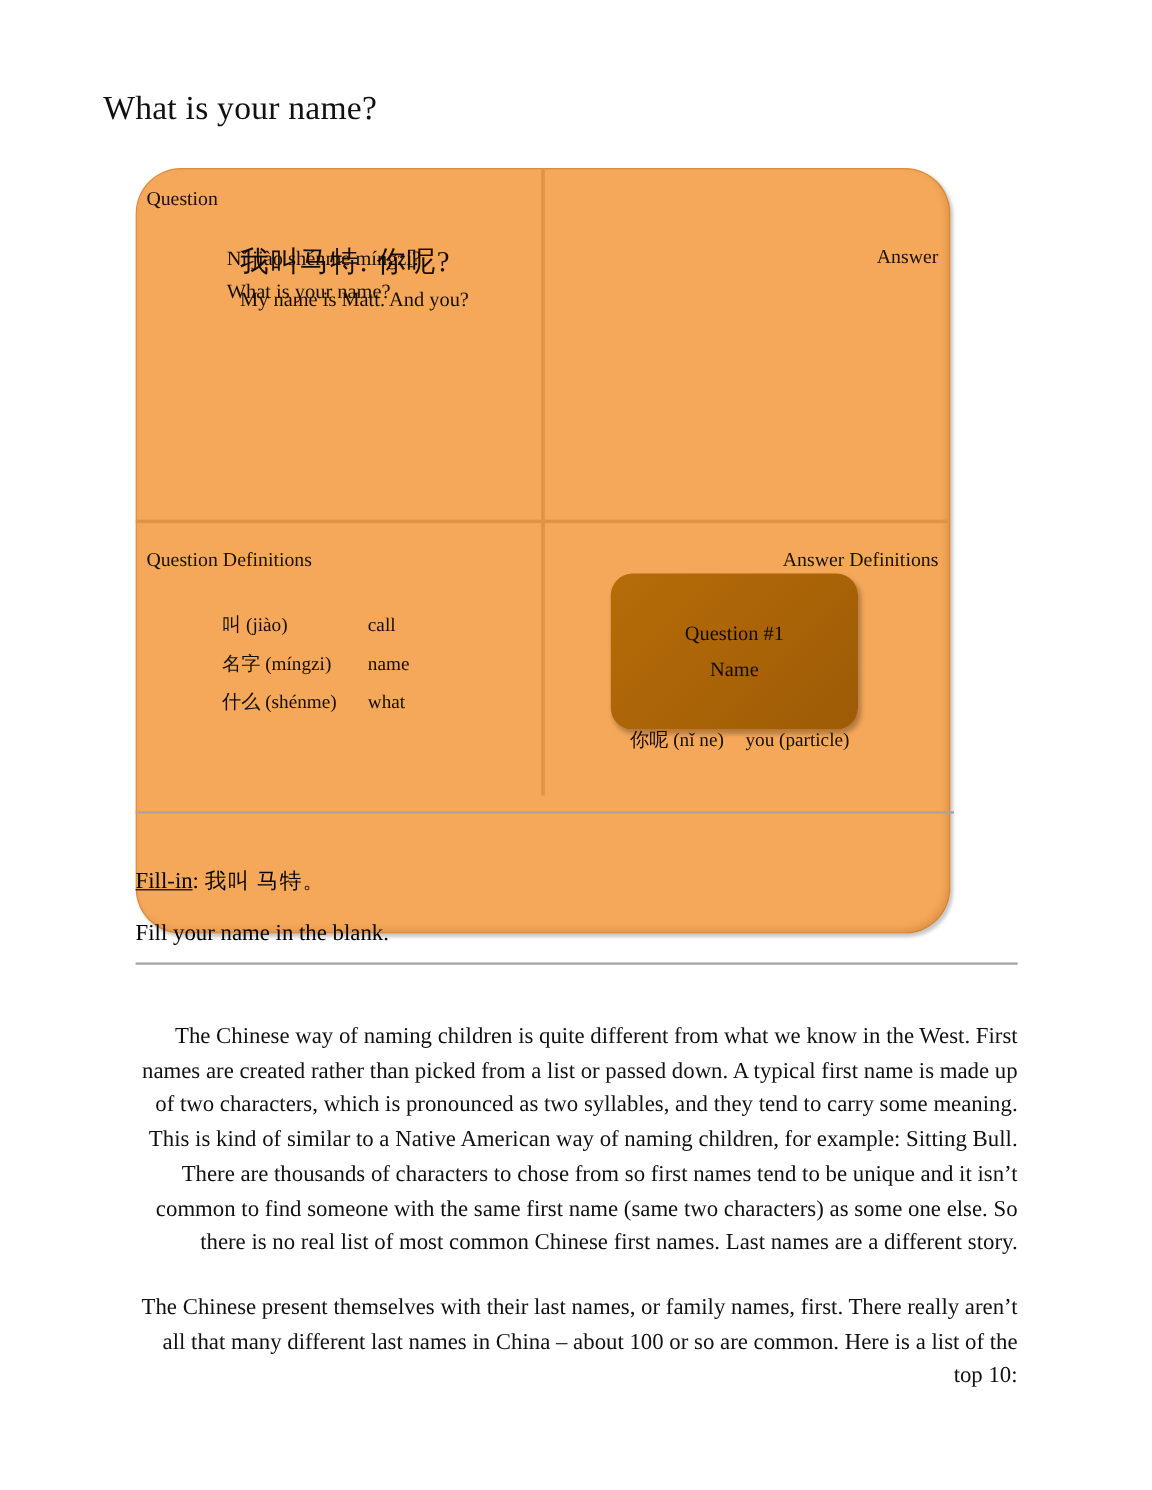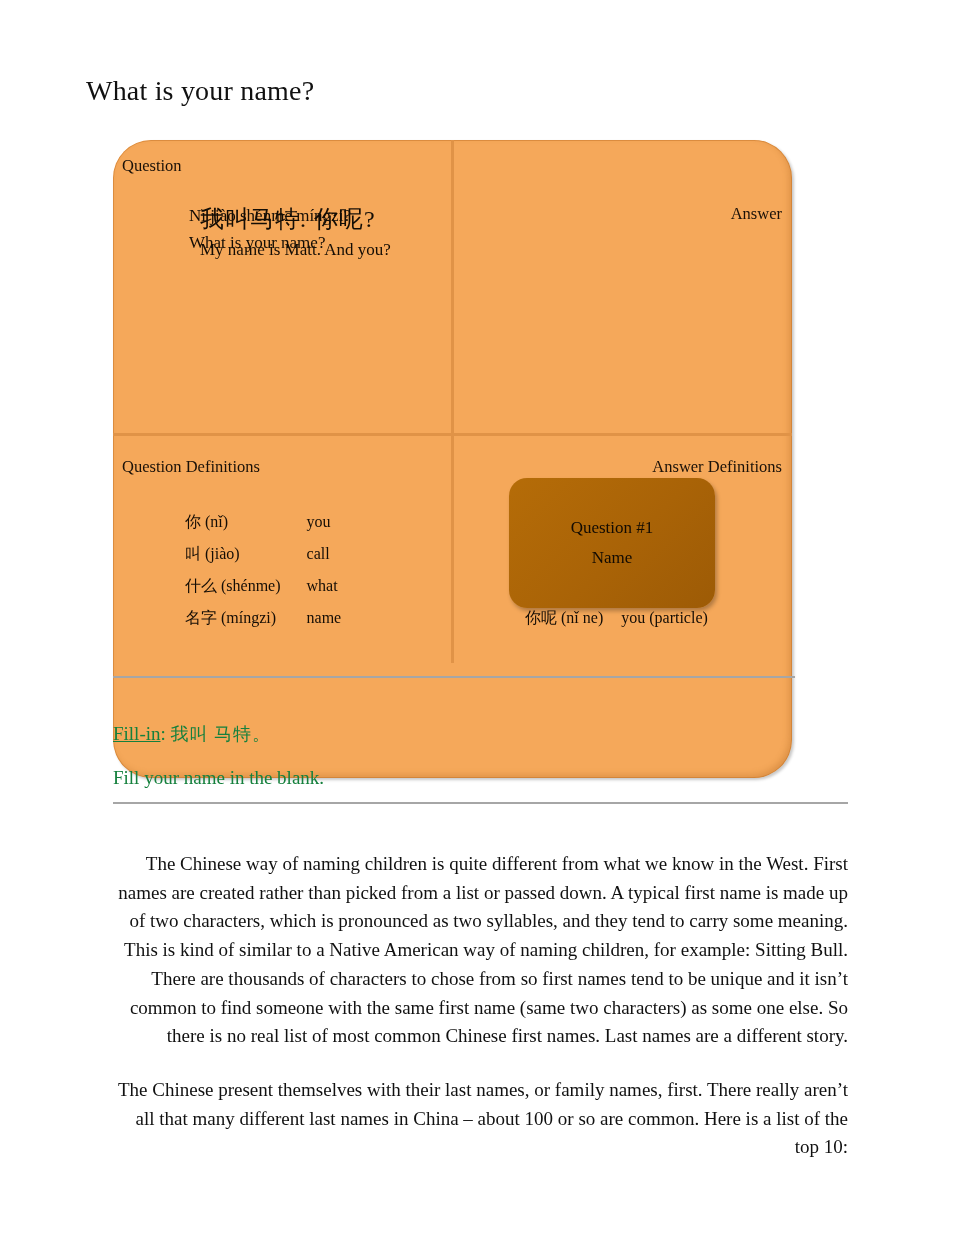--- a/index.html
+++ b/index.html
@@ -154,21 +154,21 @@
   }
   .hr-1 { left: 113px; top: 676px; width: 682px; }
   .hr-2 { left: 113px; top: 802px; width: 735px; }
 
   
   .fill-line {
     position: absolute;
     left: 113px;
     font-size: 19px;
     line-height: 26px;
-    color: #15803d;
+    color: #000000;
     white-space: nowrap;
   }
   .fill-line-1 { top: 721px; }
   .fill-line-2 { top: 765px; }
   .fill-line .u { text-decoration: underline; }
   .fill-line .hz { font-size: 18px; letter-spacing: 1px; }
 
   
   .para {
     position: absolute;
@@ -207,34 +207,30 @@
   </div>
 
   <div class="phrase phrase-answer">
     <div class="hanzi">我叫马特. 你呢?</div>
     <div class="english">My name is Matt.  And you?</div>
   </div>
 
   <table class="defs defs-question">
     <tbody>
       <tr>
-        <td class="term">你 (nǐ)</td>
-        <td class="gloss">you</td>
-      </tr>
-      <tr>
         <td class="term">叫 (jiào)</td>
         <td class="gloss">call</td>
       </tr>
       <tr>
+        <td class="term">名字 (míngzi)</td>
+        <td class="gloss">name</td>
+      </tr>
+      <tr>
         <td class="term">什么 (shénme)</td>
         <td class="gloss">what</td>
-      </tr>
-      <tr>
-        <td class="term">名字 (míngzi)</td>
-        <td class="gloss">name</td>
       </tr>
     </tbody>
   </table>
 
   <table class="defs defs-answer">
     <tbody>
       <tr>
         <td class="term">我 (wǒ)</td>
         <td class="gloss">I</td>
       </tr>

